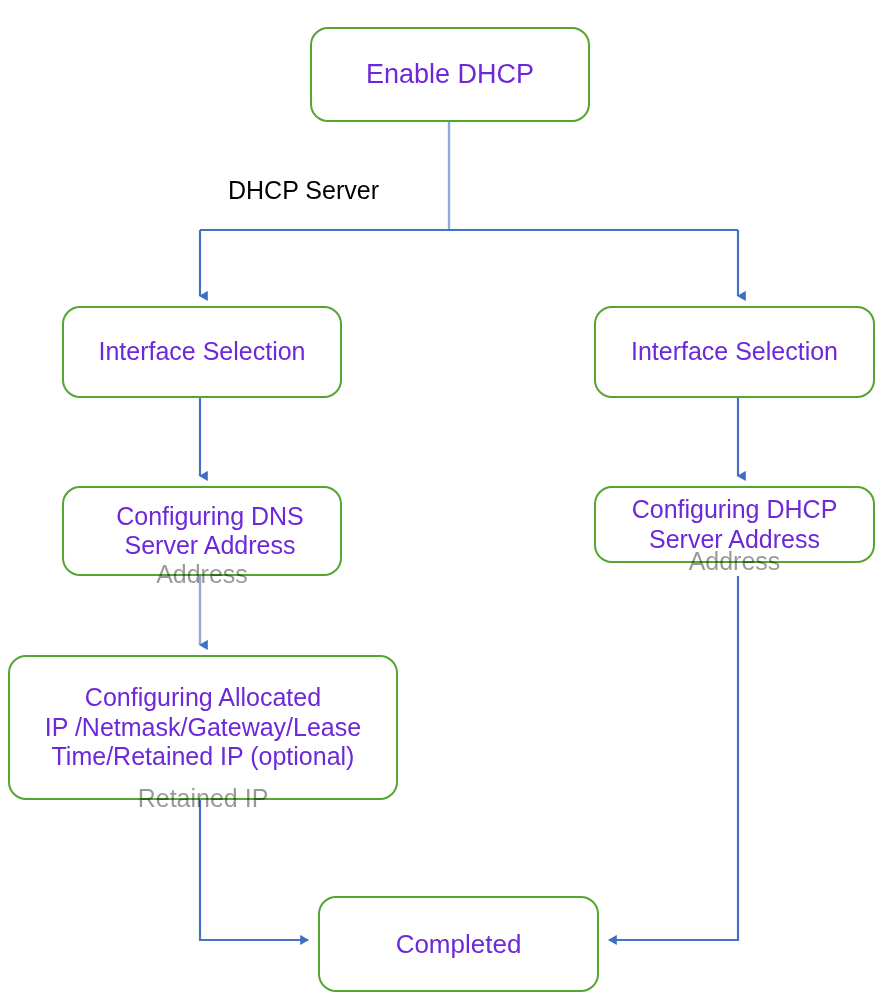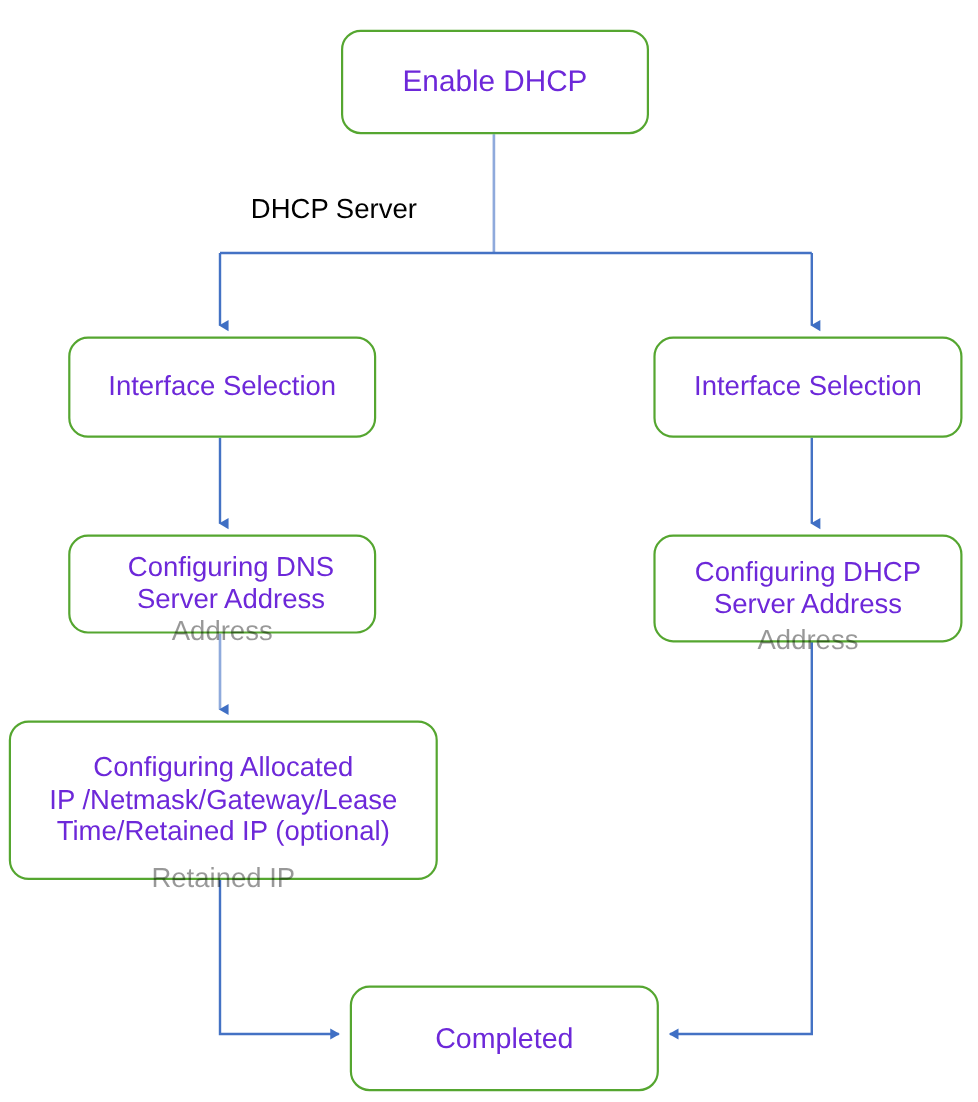--- a/index.html
+++ b/index.html
@@ -79,21 +79,21 @@
   #node-iface-left       { left: 62px;  top: 306px; width: 280px; height: 92px;  }
   #node-iface-left .node-label { font-size: 25px; }
 
   #node-iface-right      { left: 594px; top: 306px; width: 281px; height: 92px;  }
   #node-iface-right .node-label { font-size: 25px; }
 
   #node-dns-left         { left: 62px;  top: 486px; width: 280px; height: 90px; padding-left: 16px;  }
   #node-dns-left .node-label { font-size: 25px; }
   #node-dns-left .node-ghost { bottom: -12px; font-size: 25px; height: 26px; }
 
-  #node-dhcp-right       { left: 594px; top: 486px; width: 281px; height: 98px;  }
+  #node-dhcp-right       { left: 594px; top: 486px; width: 281px; height: 77px;  }
   #node-dhcp-right .node-label { font-size: 25px; }
   #node-dhcp-right .node-ghost { bottom: -12px; font-size: 25px; height: 26px; }
 
   #node-allocated        { left: 8px;   top: 655px; width: 390px; height: 145px; }
   #node-allocated .node-label { font-size: 25px; }
   #node-allocated .node-ghost { bottom: -10px; font-size: 25px; height: 24px; }
 
   #node-completed        { left: 318px; top: 896px; width: 281px; height: 96px;  }
   #node-completed .node-label { font-size: 26px; }
 

